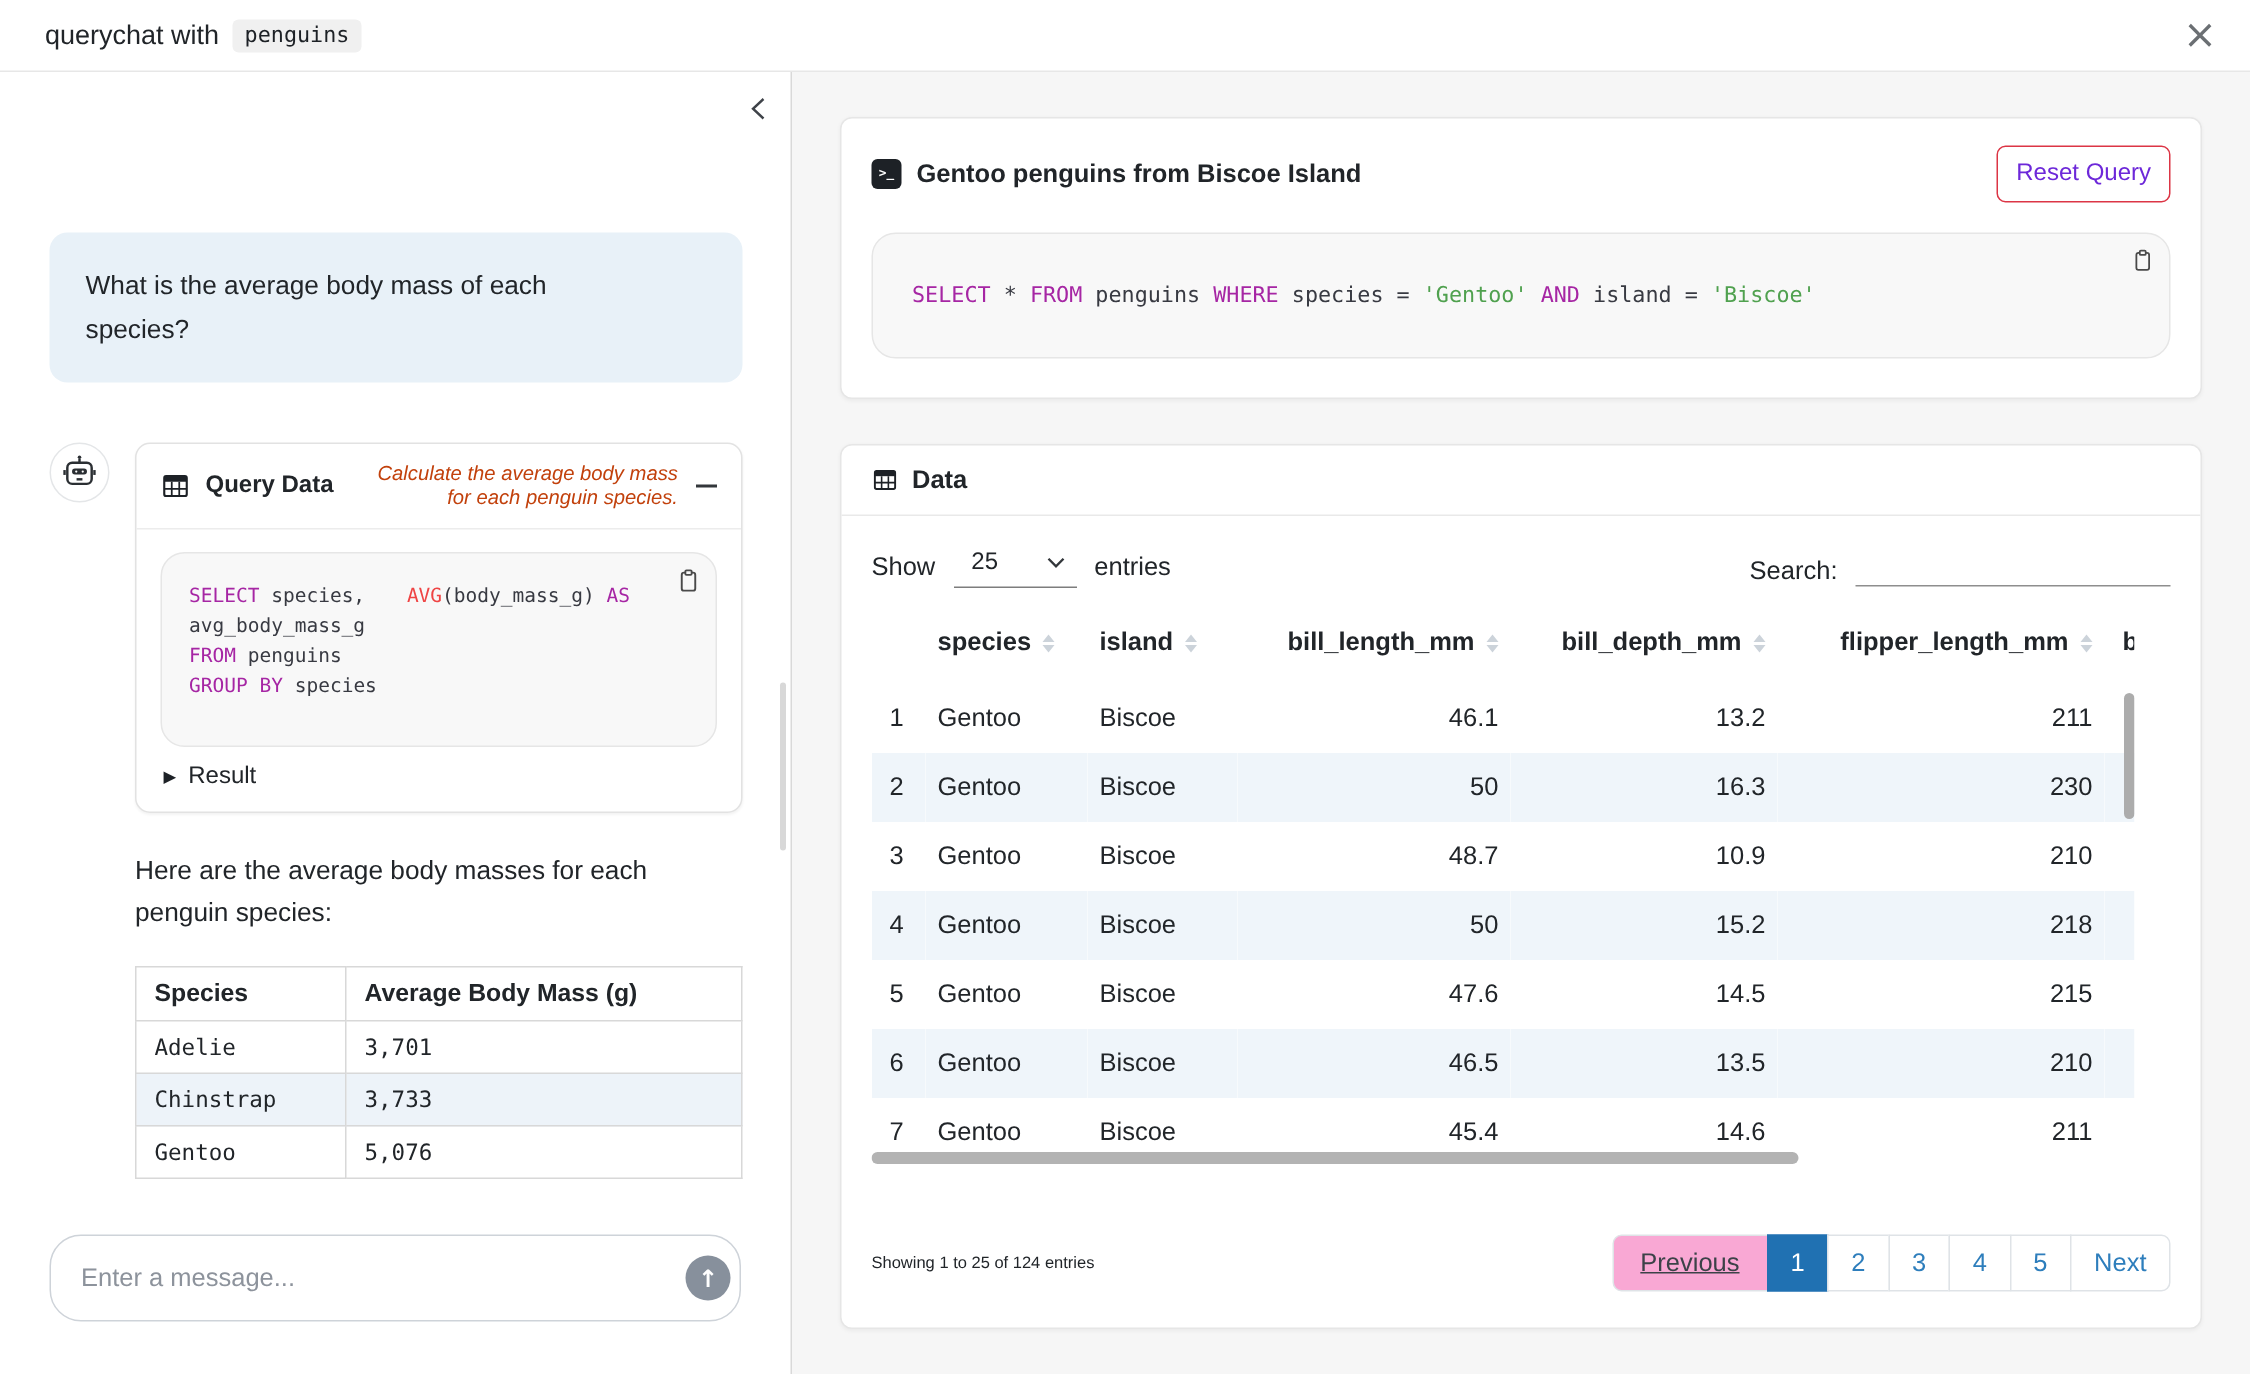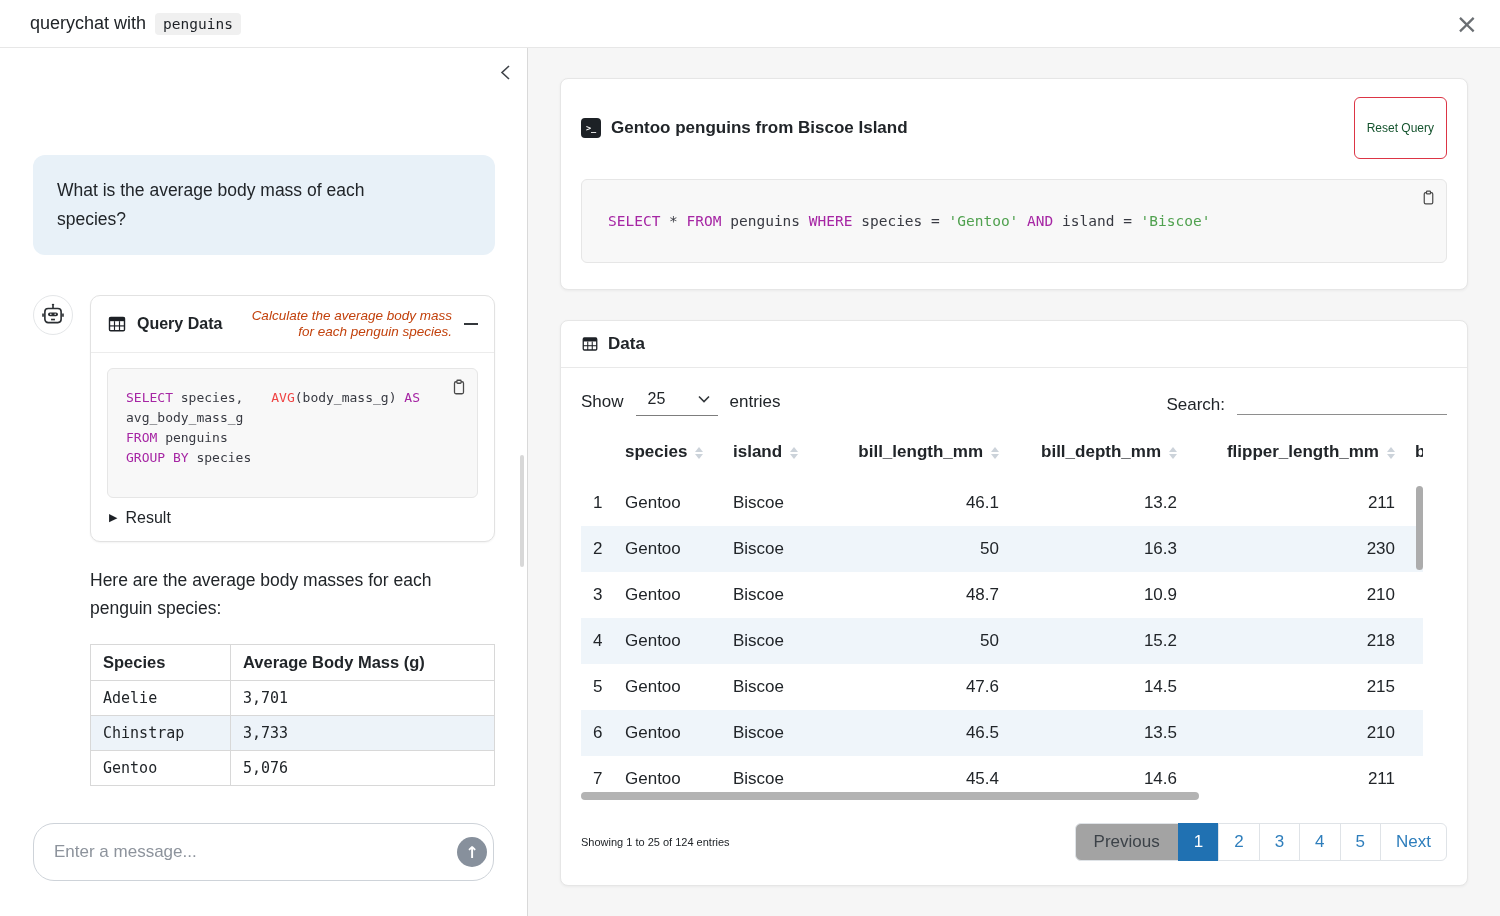--- a/index.html
+++ b/index.html
@@ -36,21 +36,21 @@
   .tool-card { flex:1; border:1px solid #e2e2e2; border-radius:10px; background:#fff;
                box-shadow:0 1px 2px rgba(0,0,0,.05); }
   .tool-head { display:flex; align-items:center; gap:10px; padding:12px 14px 12px 16px; }
   .tool-title { font-weight:bold; font-size:16px; white-space:nowrap; }
   .tool-sub { margin-left:auto; font-style:italic; color:#c2410c; font-size:13.5px;
               text-align:right; width:206px; line-height:1.18; }
   .minus-btn { background:none; border:none; cursor:pointer; padding:4px 2px; }
   .minus-btn i { display:block; width:14px; height:2px; background:#33373b; }
   .tool-divider { border-top:1px solid #ececec; }
   .tool-body { padding:15px 16px 8px; }
-  .code-block { position:relative; background:#f8f8f8; border:1px solid #e6e6e6; border-radius:6px;
+  .code-block { position:relative; background:#f8f8f8; border:1px solid #e6e6e6; border-radius:16px;
                 font-family:"DejaVu Sans Mono", monospace; color:#383a42; }
   .code-block.small { padding:19px 18px; font-size:13px; line-height:20px; min-height:130px; }
   .copy-btn { position:absolute; top:9px; right:9px; background:none; border:none; cursor:pointer; }
   .tok-kw { color:#a626a4; }
   .tok-fn { color:#ef4444;margin-left:20px; }
   .tok-str { color:#50a14f; }
   .tok-pl { color:#383a42; }
   .result-toggle { display:flex; align-items:center; gap:8px; padding:11px 2px 6px; font-size:16px; cursor:pointer; }
   .tri { font-size:11px; color:#1d2126; font-family:"DejaVu Sans", sans-serif; }
 
@@ -77,22 +77,22 @@
               align-items:center; justify-content:center; font-family:"DejaVu Sans", sans-serif; }
 
   
   .card { background:#fff; border:1px solid #e6e6e6; border-radius:8px; box-shadow:0 1px 3px rgba(0,0,0,.05); }
   .query-card { padding:18px 20px 26px; flex:none; }
   .q-head { display:flex; align-items:center; gap:10px; }
   .term-icon { width:20px; height:20px; flex:none; background:#1d2126; border-radius:4px; color:#fff;
                font-family:"DejaVu Sans Mono", monospace; font-size:8.5px; font-weight:bold;
                display:flex; align-items:center; justify-content:center; letter-spacing:0; }
   .q-title { font-weight:bold; font-size:17px; }
-  .reset-btn { margin-left:auto; background:#fff; border:1px solid #dc3545; color:#14532d;
-               border-radius:6px; padding:23px 12px; font-size:12px; cursor:pointer;
+  .reset-btn { margin-left:auto; background:#fff; border:1px solid #dc3545; color:#6d28d9;
+               border-radius:6px; padding:9px 12px; font-size:16px; cursor:pointer;
                font-family:"Liberation Sans", sans-serif; }
   .code-block.big { margin-top:20px; height:84px; display:flex; align-items:center;
                     padding:0 26px; font-size:14.5px; }
 
   .data-card { flex:1; display:flex; flex-direction:column; min-height:0; }
   .d-head { display:flex; align-items:center; gap:9px; padding:13px 20px; border-bottom:1px solid #e9e9e9; }
   .d-title { font-weight:bold; font-size:17px; }
   .d-body { flex:1; display:flex; flex-direction:column; padding:20px 20px 24px; min-height:0; }
 
   .controls { display:flex; align-items:center; }
@@ -126,21 +126,21 @@
   .hscroll { position:absolute; left:0; bottom:3px; width:618px; height:8px; background:#b3b3b3; border-radius:4px; }
 
   .d-foot { margin-top:auto; display:flex; align-items:center; }
   .entries-info { font-size:11px; }
   .pager { margin-left:auto; display:flex; }
   .pager .pg { border:1px solid #dfe3e7; background:#fff; color:#2e7ebc; font-size:17px;
                padding:8px 15px; min-width:41px; text-align:center; margin-left:-1px; cursor:pointer;
                font-family:"Liberation Sans", sans-serif; }
   .pager .pg:first-child { border-radius:6px 0 0 6px; margin-left:0; }
   .pager .pg:last-child { border-radius:0 6px 6px 0; }
-  .pager .pg.prev { background:#a3a3a3; color:#3c4248; padding:8px 18px; }
+  .pager .pg.prev { background:#f9a8d4; color:#3c4248; padding:8px 18px;text-decoration:underline; }
   .pager .pg.active { background:#2071b2; border-color:#2071b2; color:#fff; }
 
   svg { display:block; }
 </style>
 </head>
 <body>
 
 <div class="app">
 
   <header class="topbar">

